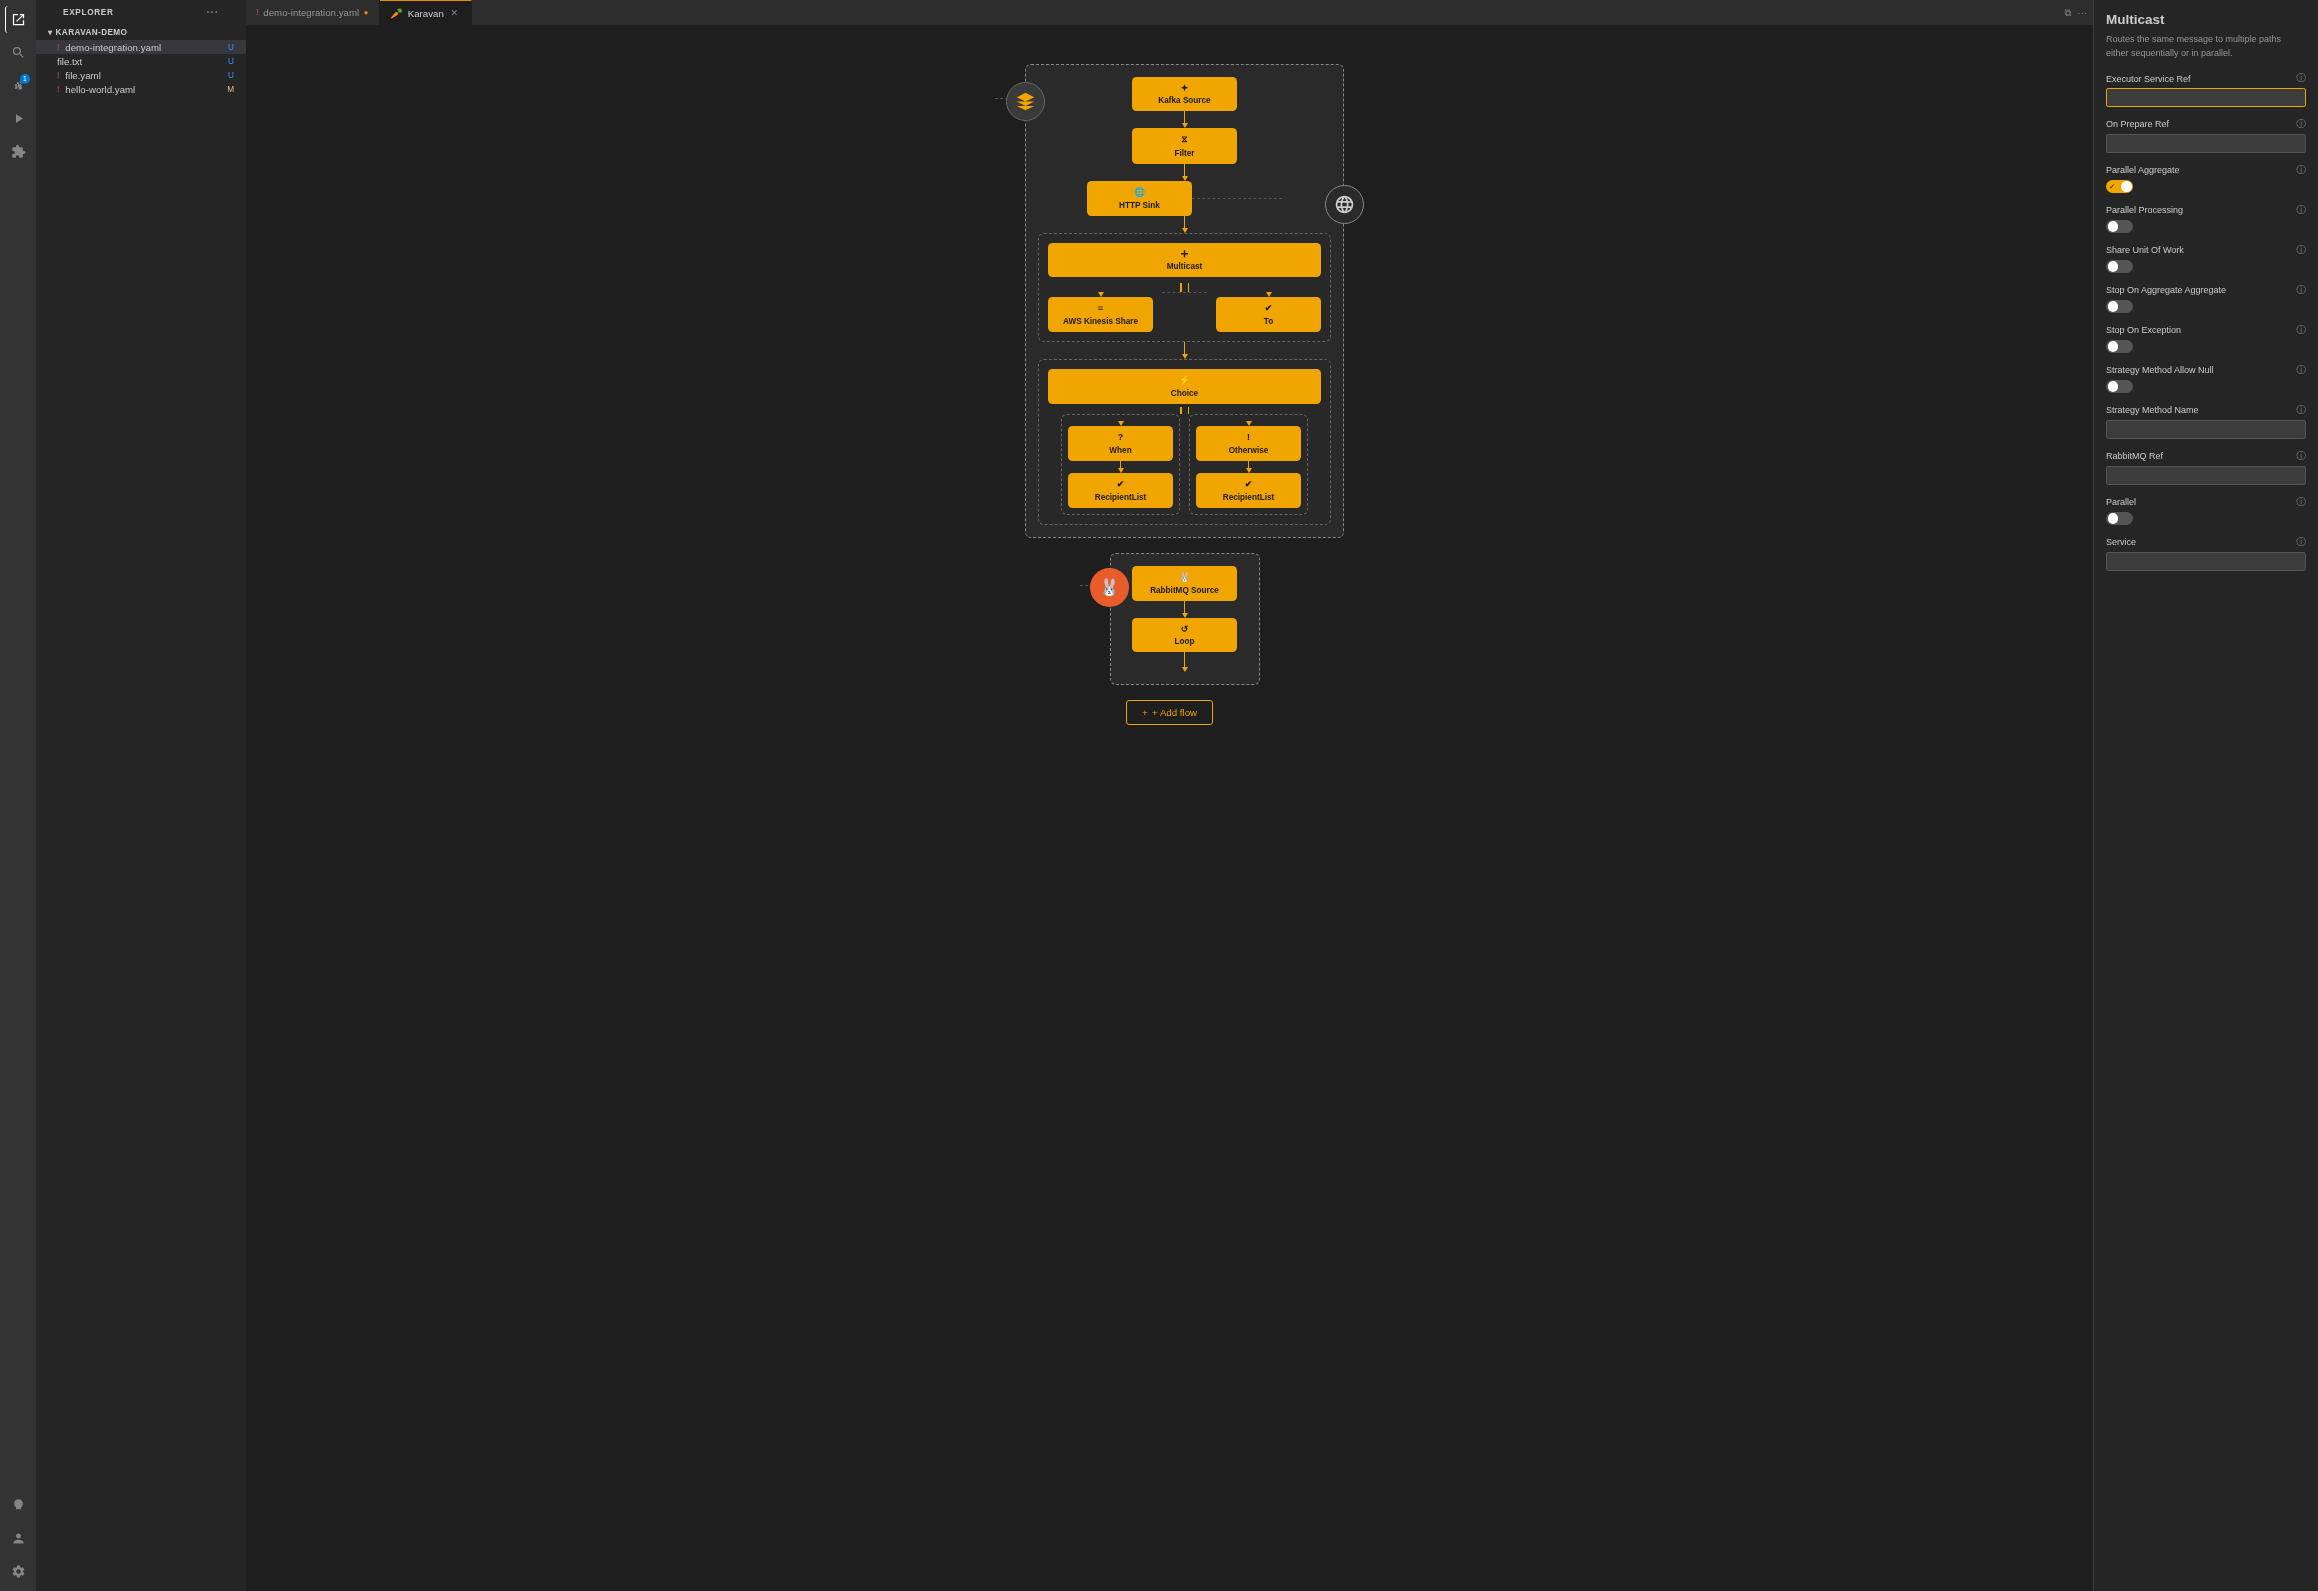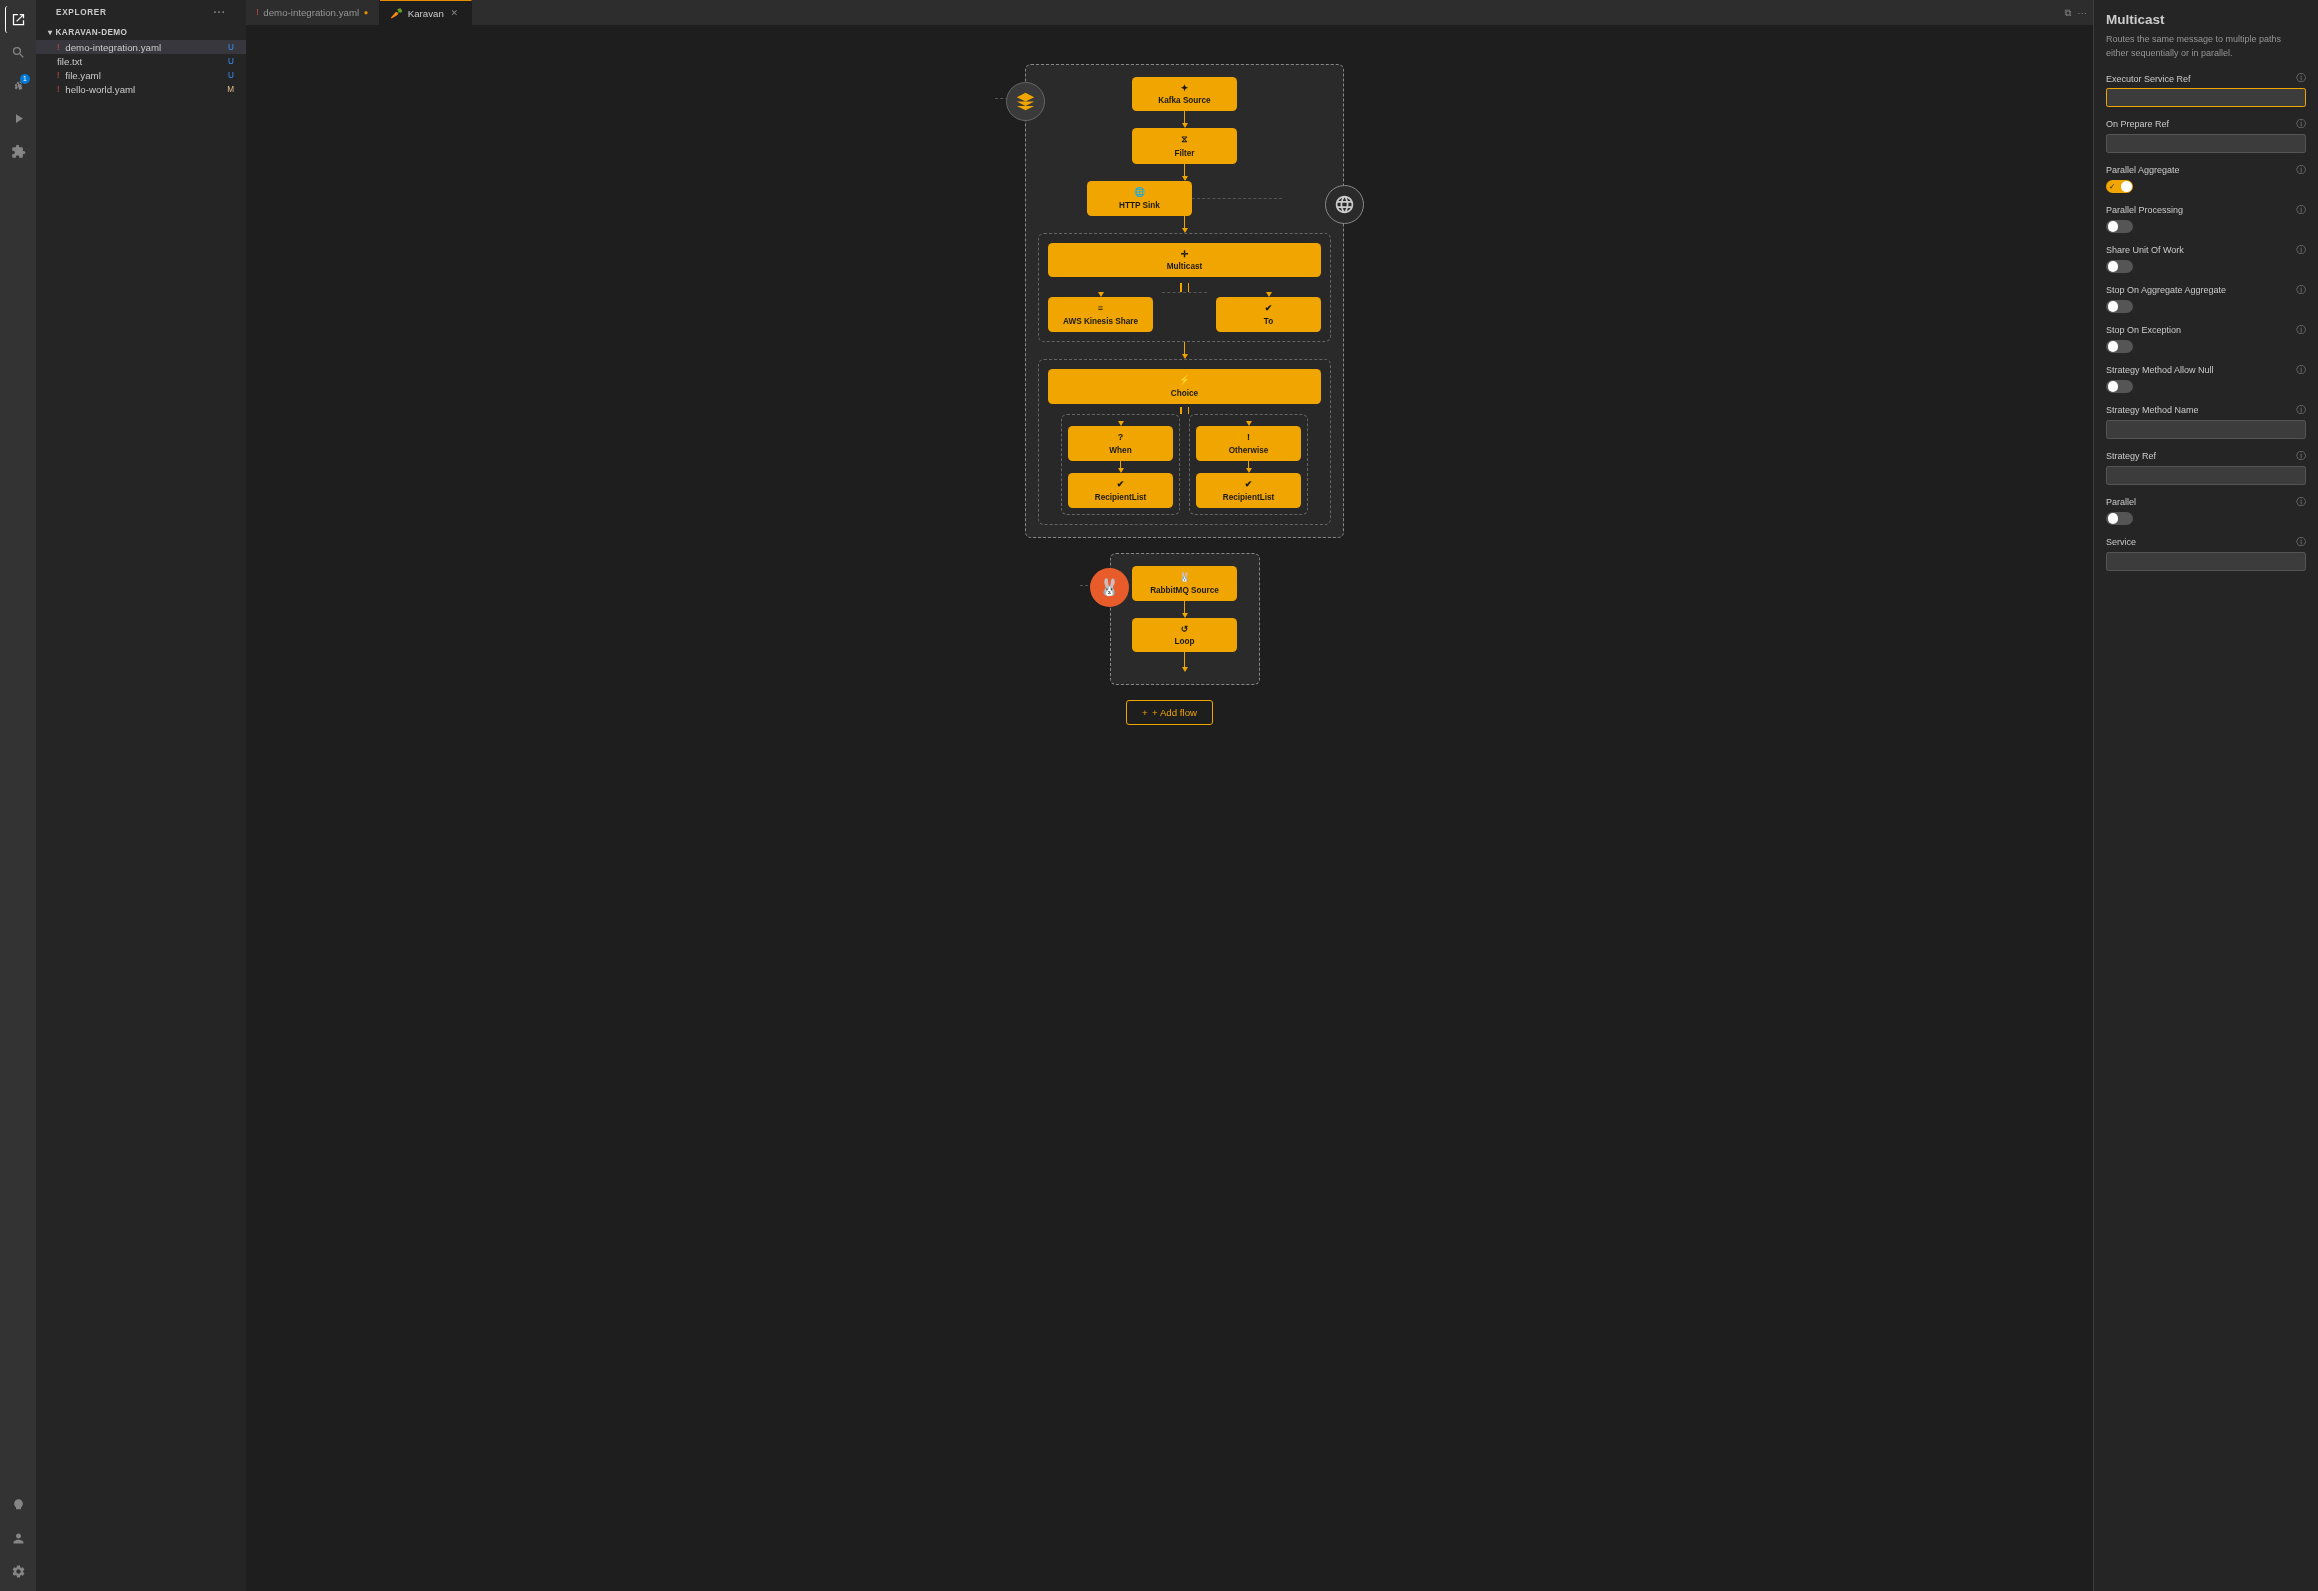--- a/index.html
+++ b/index.html
@@ -56,21 +56,21 @@
     
     .sidebar {
       width: 210px;
       background: #252526;
       flex-shrink: 0;
       display: flex;
       flex-direction: column;
       overflow: hidden;
     }
     .sidebar-header {
-      padding: 6px 20px;
+      padding: 6px 27px;
       font-size: 8.2px;
       font-weight: 700;
       text-transform: uppercase;
       letter-spacing: 0.7px;
       color: #cccccc;
       display: flex;
       align-items: center;
       justify-content: space-between;
     }
     .sidebar-header-icons { display: flex; gap: 3px; color: #858585; font-size: 10.5px; }
@@ -723,21 +723,21 @@
   <div class="field-group">
     <div class="field-label">
       <span>Strategy Method Name</span>
       <span class="info-icon">ⓘ</span>
     </div>
     <input class="field-input" type="text" value="" style="">
   </div>
 
   <div class="field-group">
     <div class="field-label">
-      <span>Strategy Ref</span>
+      <span>RabbitMQ Ref</span>
       <span class="info-icon">ⓘ</span>
     </div>
     <input class="field-input" type="text" value="" style="">
   </div>
 
   <div class="field-group">
     <div class="field-label">
       <span>Parallel</span>
       <span class="info-icon">ⓘ</span>
     </div>

